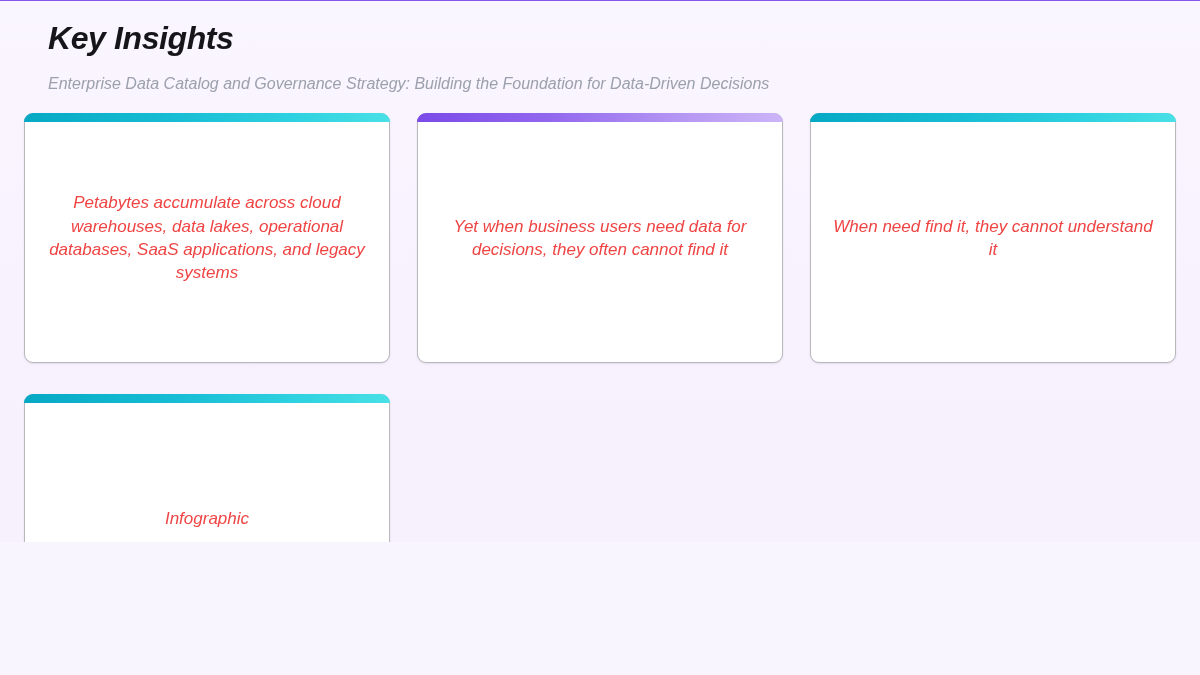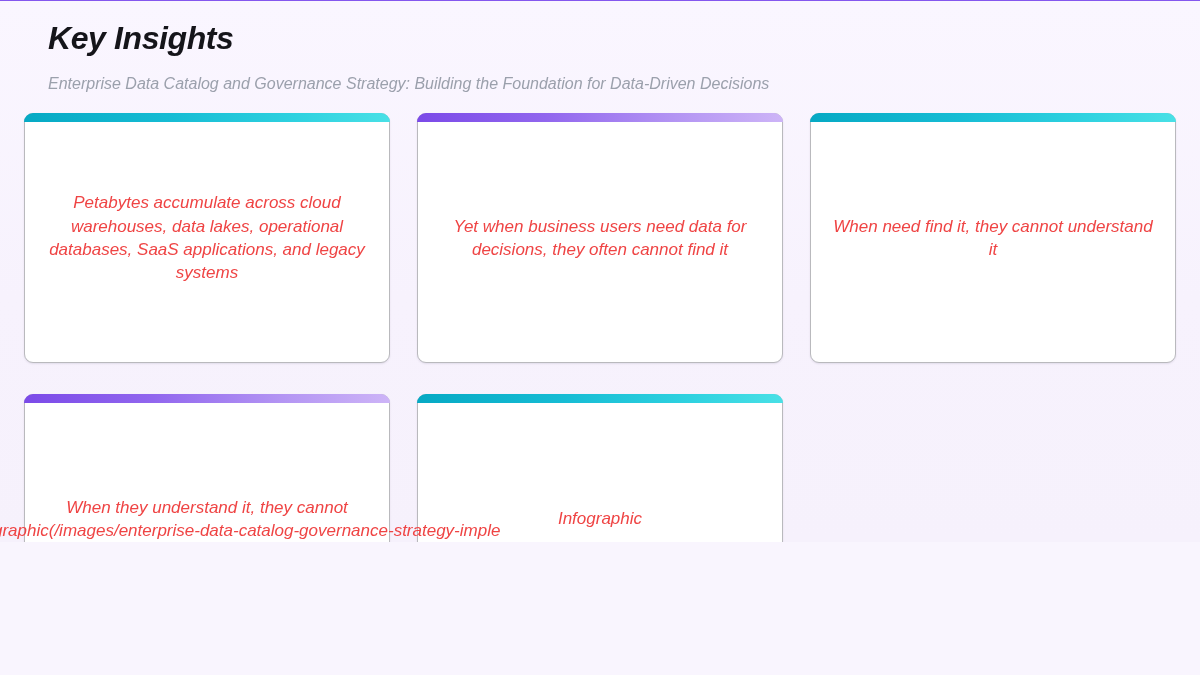--- a/index.html
+++ b/index.html
@@ -146,27 +146,20 @@
     <div class="insight-card">
       <div class="card-accent accent-purple"></div>
       <div class="card-text">Yet when business users need data for decisions, they often cannot find it</div>
     </div>
 
     <div class="insight-card">
       <div class="card-accent accent-teal"></div>
       <div class="card-text">When need find it, they cannot understand it</div>
     </div>
 
-    <div class="insight-card overflowing">
-      <div class="card-accent accent-purple"></div>
-      <div class="card-text">
-        <span class="wrap-line">When they understand it, they cannot</span>
-        <span class="overflow-line">trust it  Infographic(/images/enterprise-data-catalog-governance-strategy-imple</span>
-      </div>
-    </div>
 
     <div class="insight-card">
       <div class="card-accent accent-teal"></div>
       <div class="card-text">Infographic</div>
     </div>
 
   </div>
 </div>
 
 </body></html>

